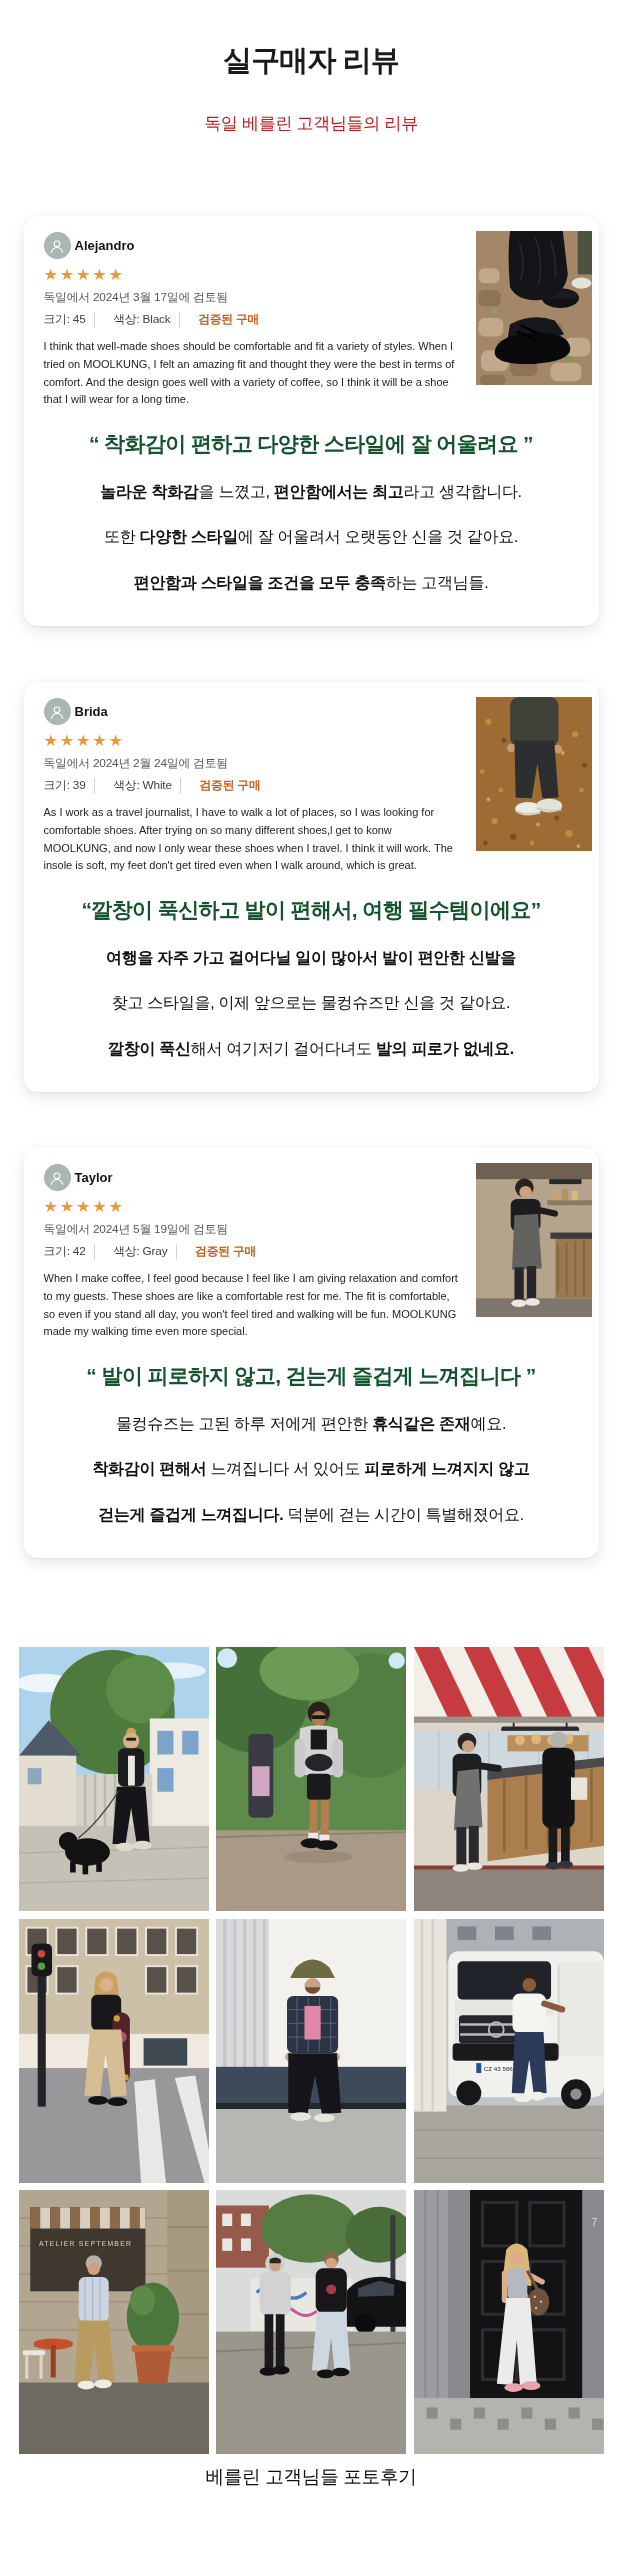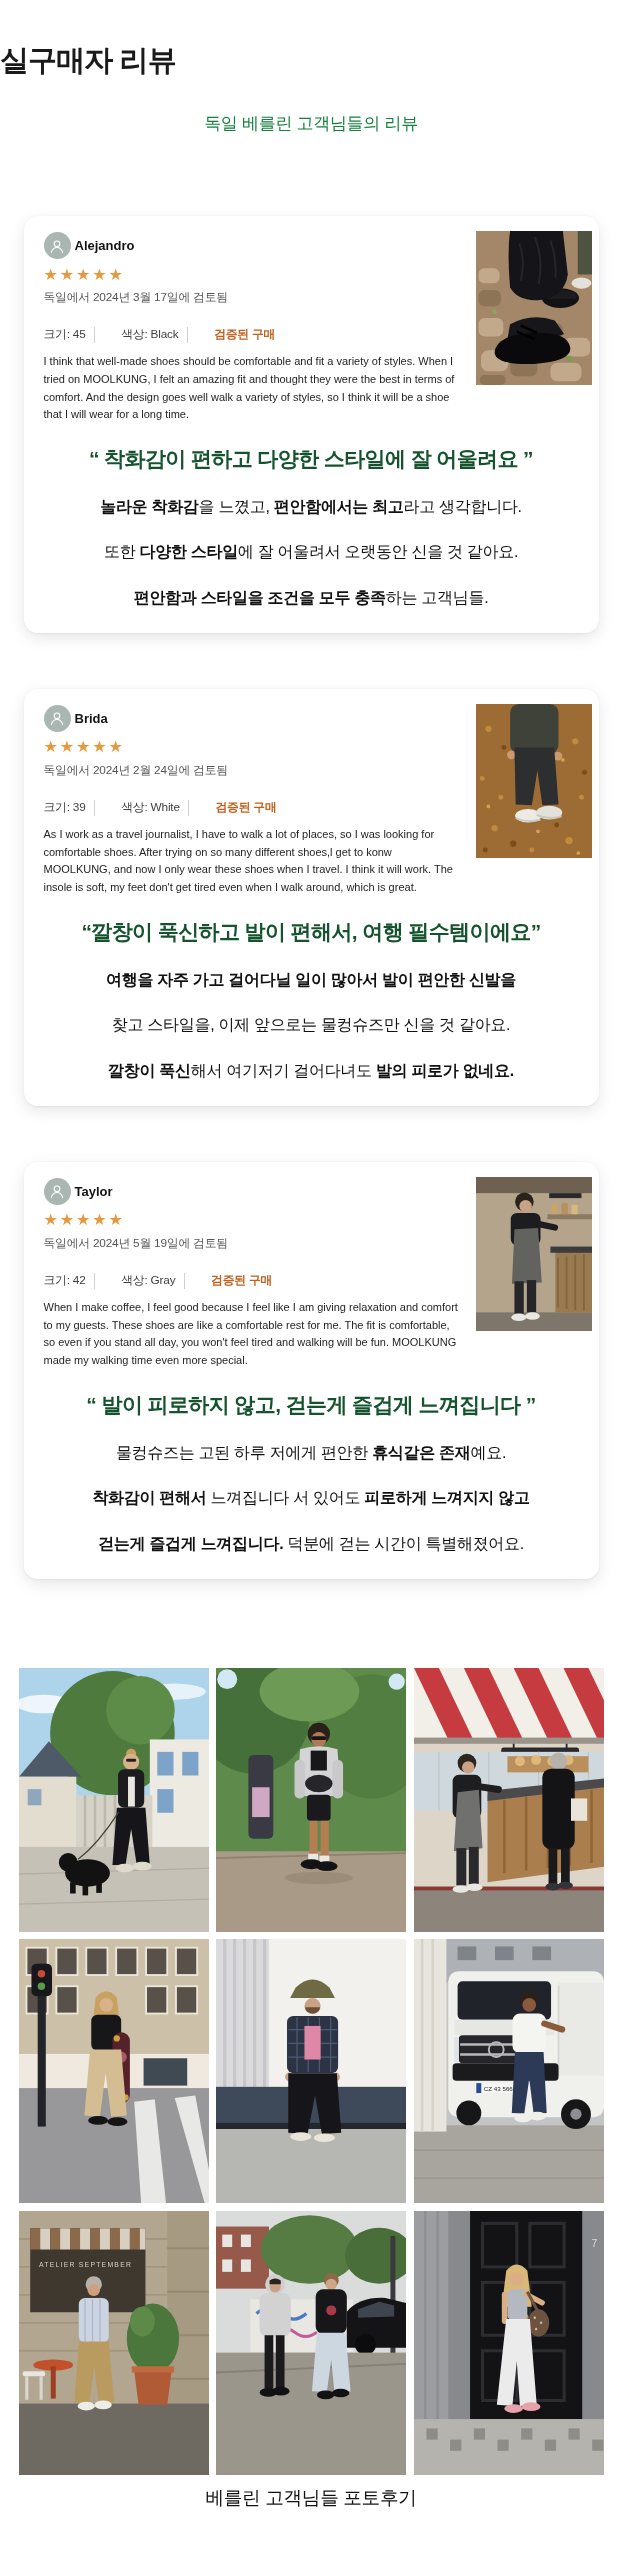--- a/index.html
+++ b/index.html
@@ -1,35 +1,35 @@
 <!DOCTYPE html>
 <html style="font-size:10px"><head>
 <meta charset="utf-8">
 <style>
   * { margin:0; padding:0; box-sizing:border-box; }
   html,body { background:#ffffff; }
   body { width:622px; font-family:"Liberation Sans","DejaVu Sans",sans-serif; color:#1c1c1c; }
   .page { width:622px; overflow:hidden; }
 
-  .page-title { padding-top:41px; text-align:left; font-size:29px; font-weight:bold; letter-spacing:-0.9px; color:#1a1a1a; }
-  .page-subtitle { margin-top:31px; text-align:center; font-size:17px; color:#15803d; letter-spacing:-0.3px; }
+  .page-title { padding-top:41px; text-align:center; font-size:29px; font-weight:bold; letter-spacing:-0.9px; color:#1a1a1a; }
+  .page-subtitle { margin-top:31px; text-align:center; font-size:17px; color:#b91c1c; letter-spacing:-0.3px; }
 
   .review-card { position:relative; width:575px; margin:56px auto 0; min-height:410px;
     background:#fff; border-radius:13.7px; padding:16px 20px 25px 20px;
     box-shadow:0 5px 16px rgba(0,0,0,0.10), 0 0.6px 1.9px rgba(0,0,0,0.05); }
   .review-card.first { margin-top:81px; }
 
   .reviewer-row { display:flex; align-items:center; gap:4px; }
   .avatar { width:27px; height:27px; border-radius:50%; background:#a9b6b1; display:flex; align-items:center; justify-content:center; flex:0 0 auto; }
   .reviewer-name { font-size:13px; font-weight:bold; color:#141414; }
 
   .stars-row { margin-top:7.5px; font-size:16px; letter-spacing:1.9px; color:#e8973c; line-height:1; }
   .review-date { margin-top:7.5px; font-size:11.8px; color:#565656; letter-spacing:-0.2px; }
-  .review-meta { margin-top:21px; font-size:11.8px; color:#3f3f3f; display:flex; align-items:flex-start; letter-spacing:-0.2px; }
-  .review-meta .sep { padding-left:26px; border-left:0.6px solid #d2d2d2; margin-left:8.7px; }
+  .review-meta { margin-top:6px; font-size:11.8px; color:#3f3f3f; display:flex; align-items:flex-start; letter-spacing:-0.2px; }
+  .review-meta .sep { padding-left:18px; border-left:0.6px solid #d2d2d2; margin-left:8.7px; }
   .verified { color:#c2611e; font-weight:bold; }
 
   .review-text-en { margin-top:10px; font-size:11px; line-height:1.62; color:#242424; max-width:415px; }
 
   .card-photo { position:absolute; top:15px; right:6.2px; width:116px; height:154px; overflow:hidden; }
   .card-photo svg { display:block; width:116px; height:154px; }
 
   .quote { margin-top:21px; text-align:center; font-size:21px; font-weight:bold; letter-spacing:-0.6px; color:#14532d; }
   .ko-body { margin-top:23.6px; text-align:center; font-size:16px; color:#111; letter-spacing:-0.3px; }
   .ko-line { margin-bottom:25.5px; line-height:1.25; }
@@ -60,21 +60,21 @@
       </div>
       <span class="reviewer-name">Alejandro</span>
     </div>
     <div class="stars-row">★★★★★</div>
     <div class="review-date">독일에서 2024년 3월 17일에 검토됨</div>
     <div class="review-meta">
       <span>크기: 45</span>
       <span class="sep">색상: Black</span>
       <span class="sep verified">검증된 구매</span>
     </div>
-    <p class="review-text-en">I think that well-made shoes should be comfortable and fit a variety of styles. When I tried on MOOLKUNG, I felt an amazing fit and thought they were the best in terms of comfort. And the design goes well walk a variety of styles, so I think it will be a shoe that I will wear for a long time.</p>
+    <p class="review-text-en">I think that well-made shoes should be comfortable and fit a variety of styles. When I tried on MOOLKUNG, I felt an amazing fit and thought they were the best in terms of comfort. And the design goes well with a variety of coffee, so I think it will be a shoe that I will wear for a long time.</p>
 
     <div class="card-photo">
       <svg viewBox="0 0 187 248" preserveAspectRatio="none">
         <rect width="187" height="248" fill="#a48668"></rect>
         <g fill="#c2a98b">
             <rect x="4" y="140" width="40" height="30" rx="10"></rect>
             <rect x="50" y="158" width="46" height="34" rx="12"></rect>
             <rect x="120" y="212" width="50" height="30" rx="11"></rect>
             <rect x="8" y="192" width="44" height="34" rx="12"></rect>
             <rect x="142" y="172" width="42" height="30" rx="10"></rect>

